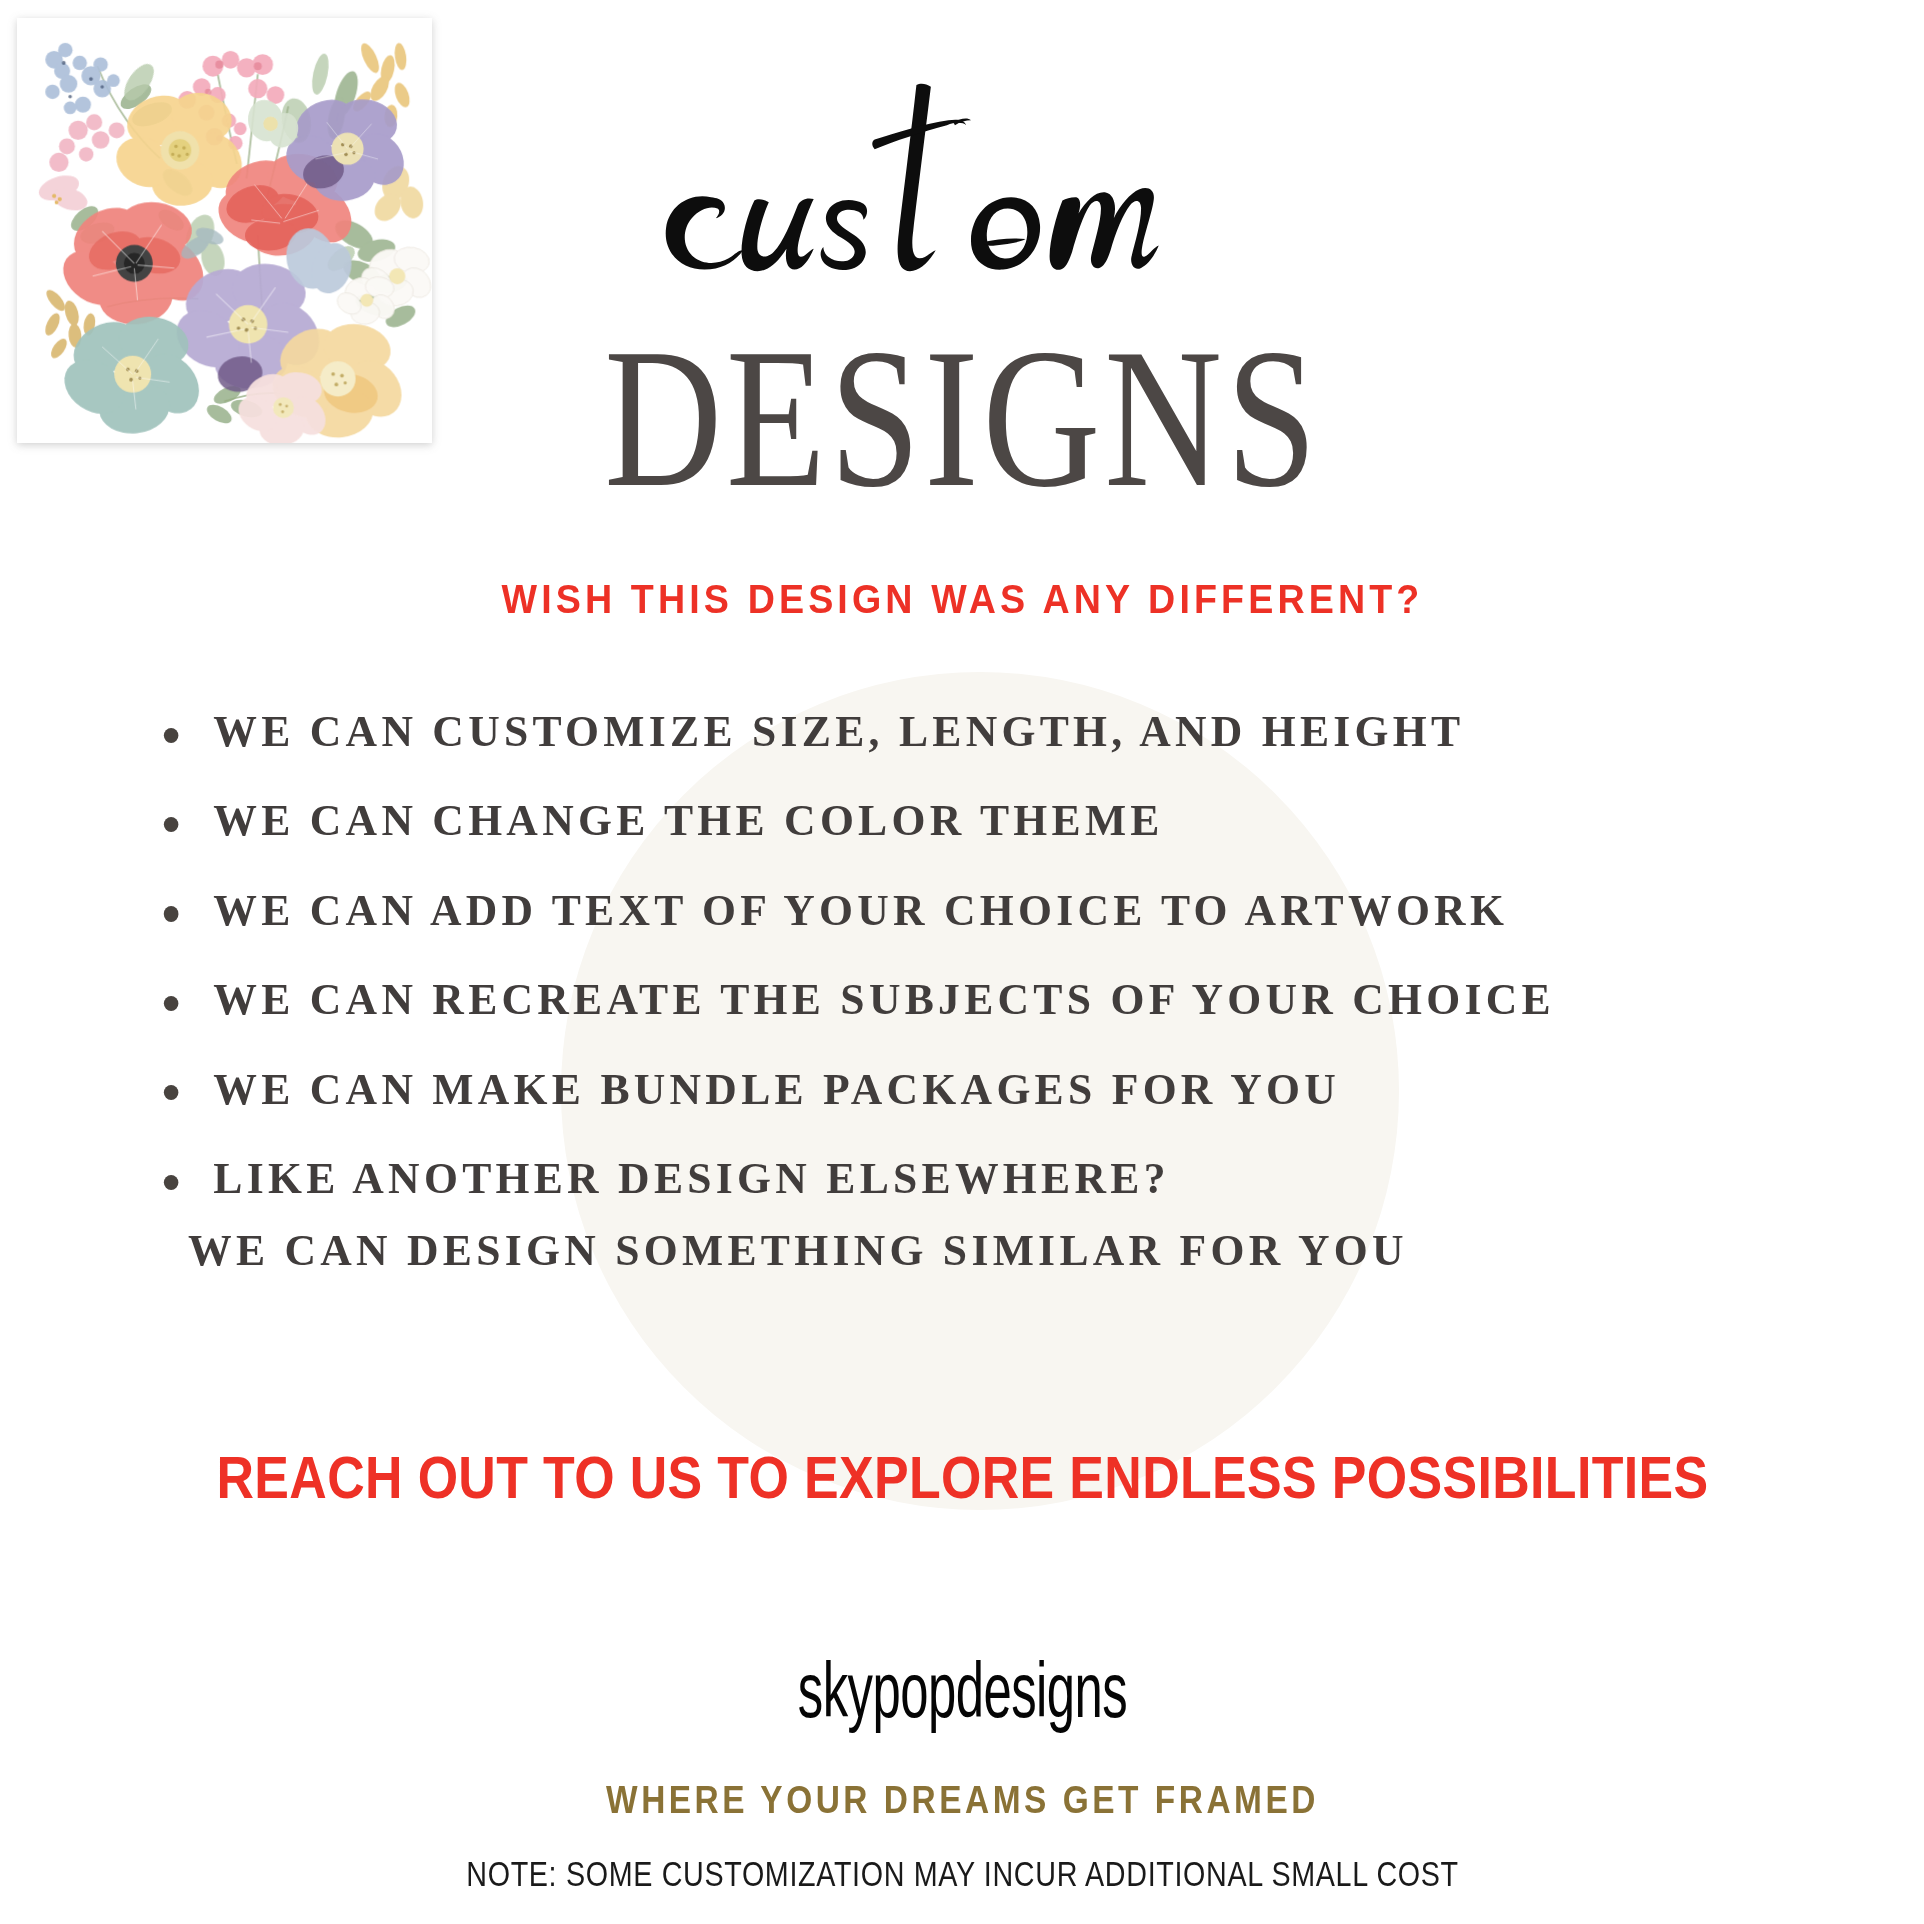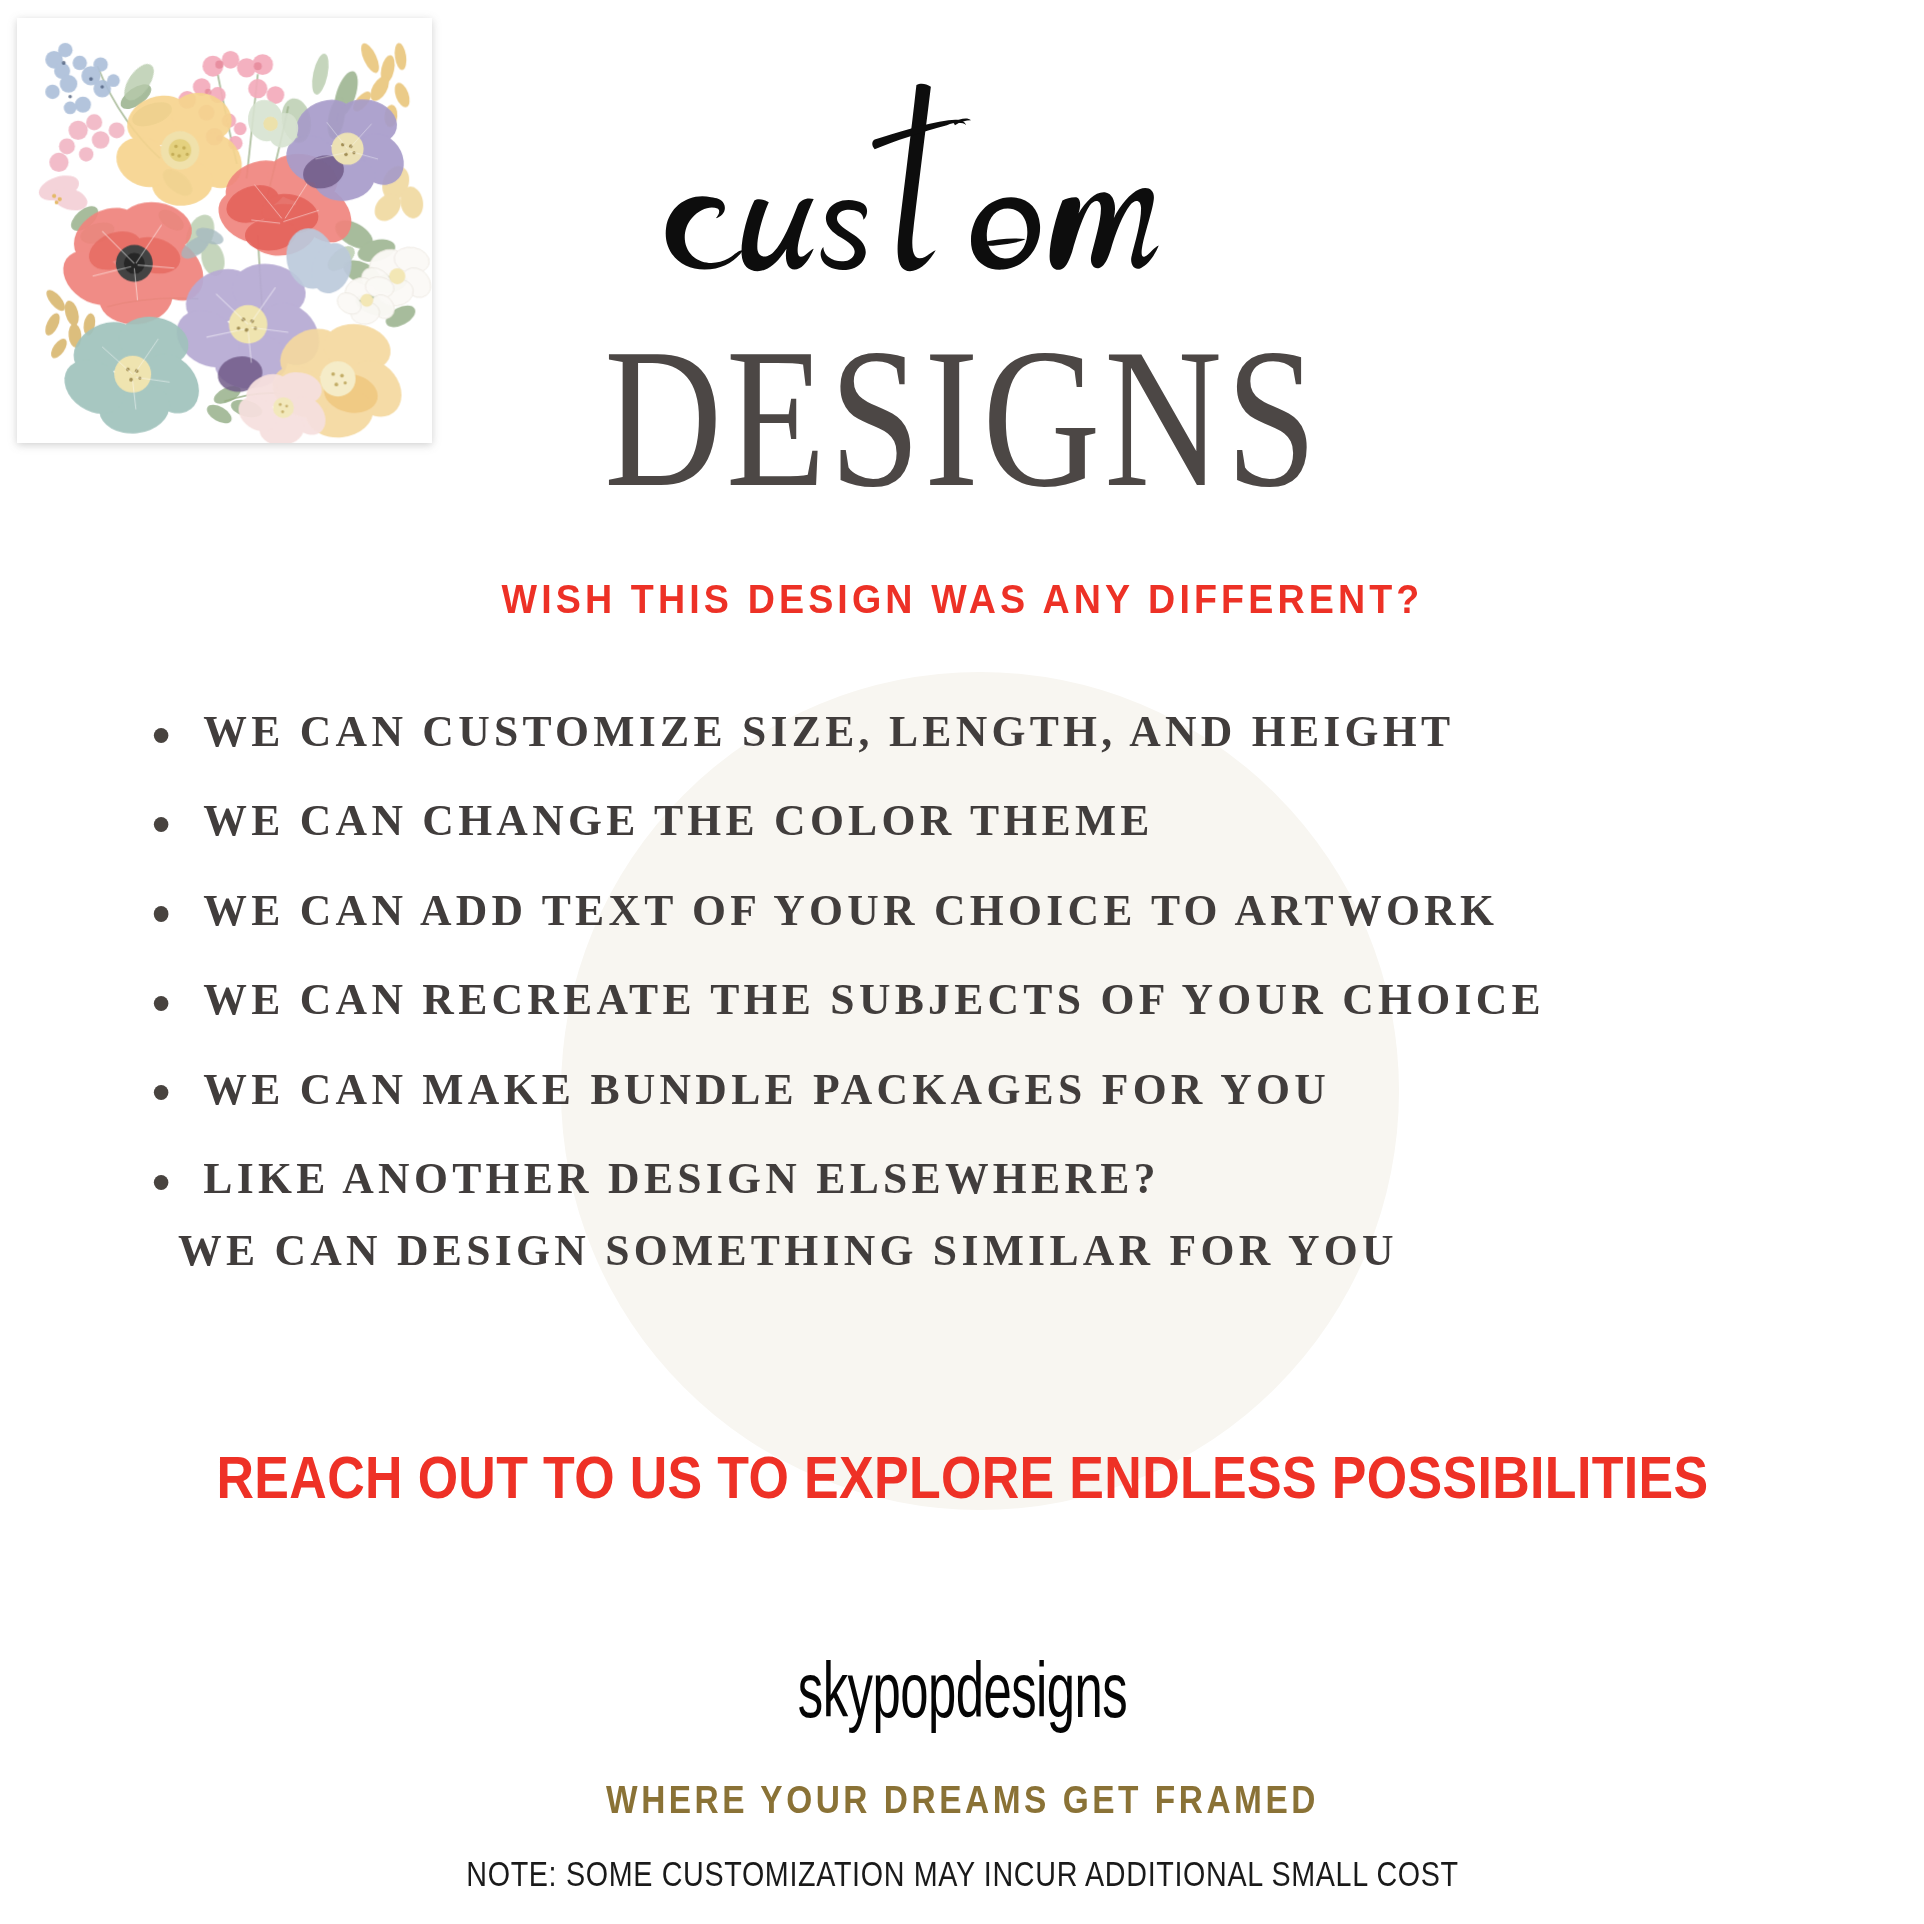--- a/index.html
+++ b/index.html
@@ -90,21 +90,21 @@
     color: #ed3126;
     letter-spacing: 4.4px;
     transform: scaleX(0.94);
     transform-origin: 50% 0;
     z-index: 2;
   }
 
   
   #feature-list {
     position: absolute;
-    left: 149px;
+    left: 159px;
     top: 706px;
     width: 1700px;
     z-index: 2;
     list-style: none;
     margin: 0;
     padding: 0;
   }
   .feature-item {
     position: relative;
     padding-left: 56px;

